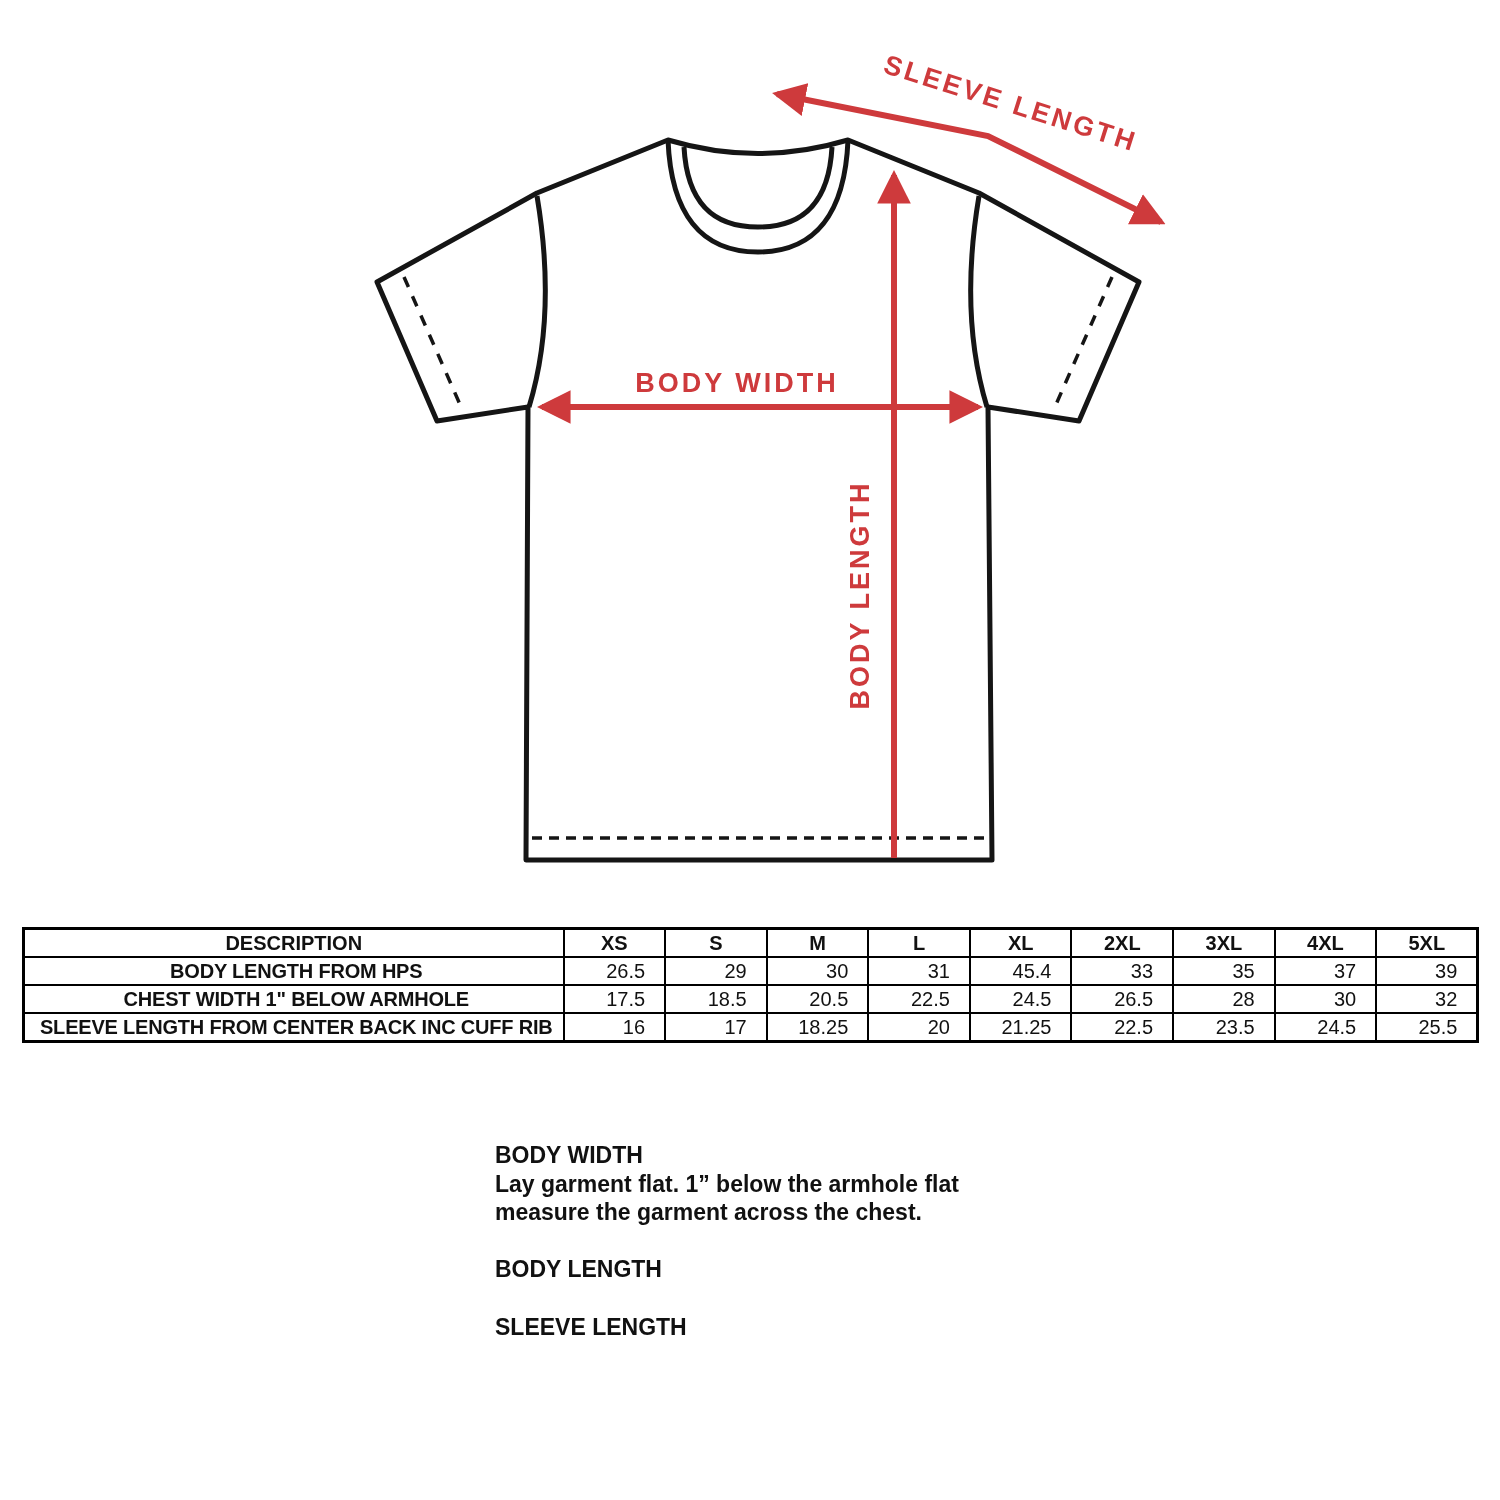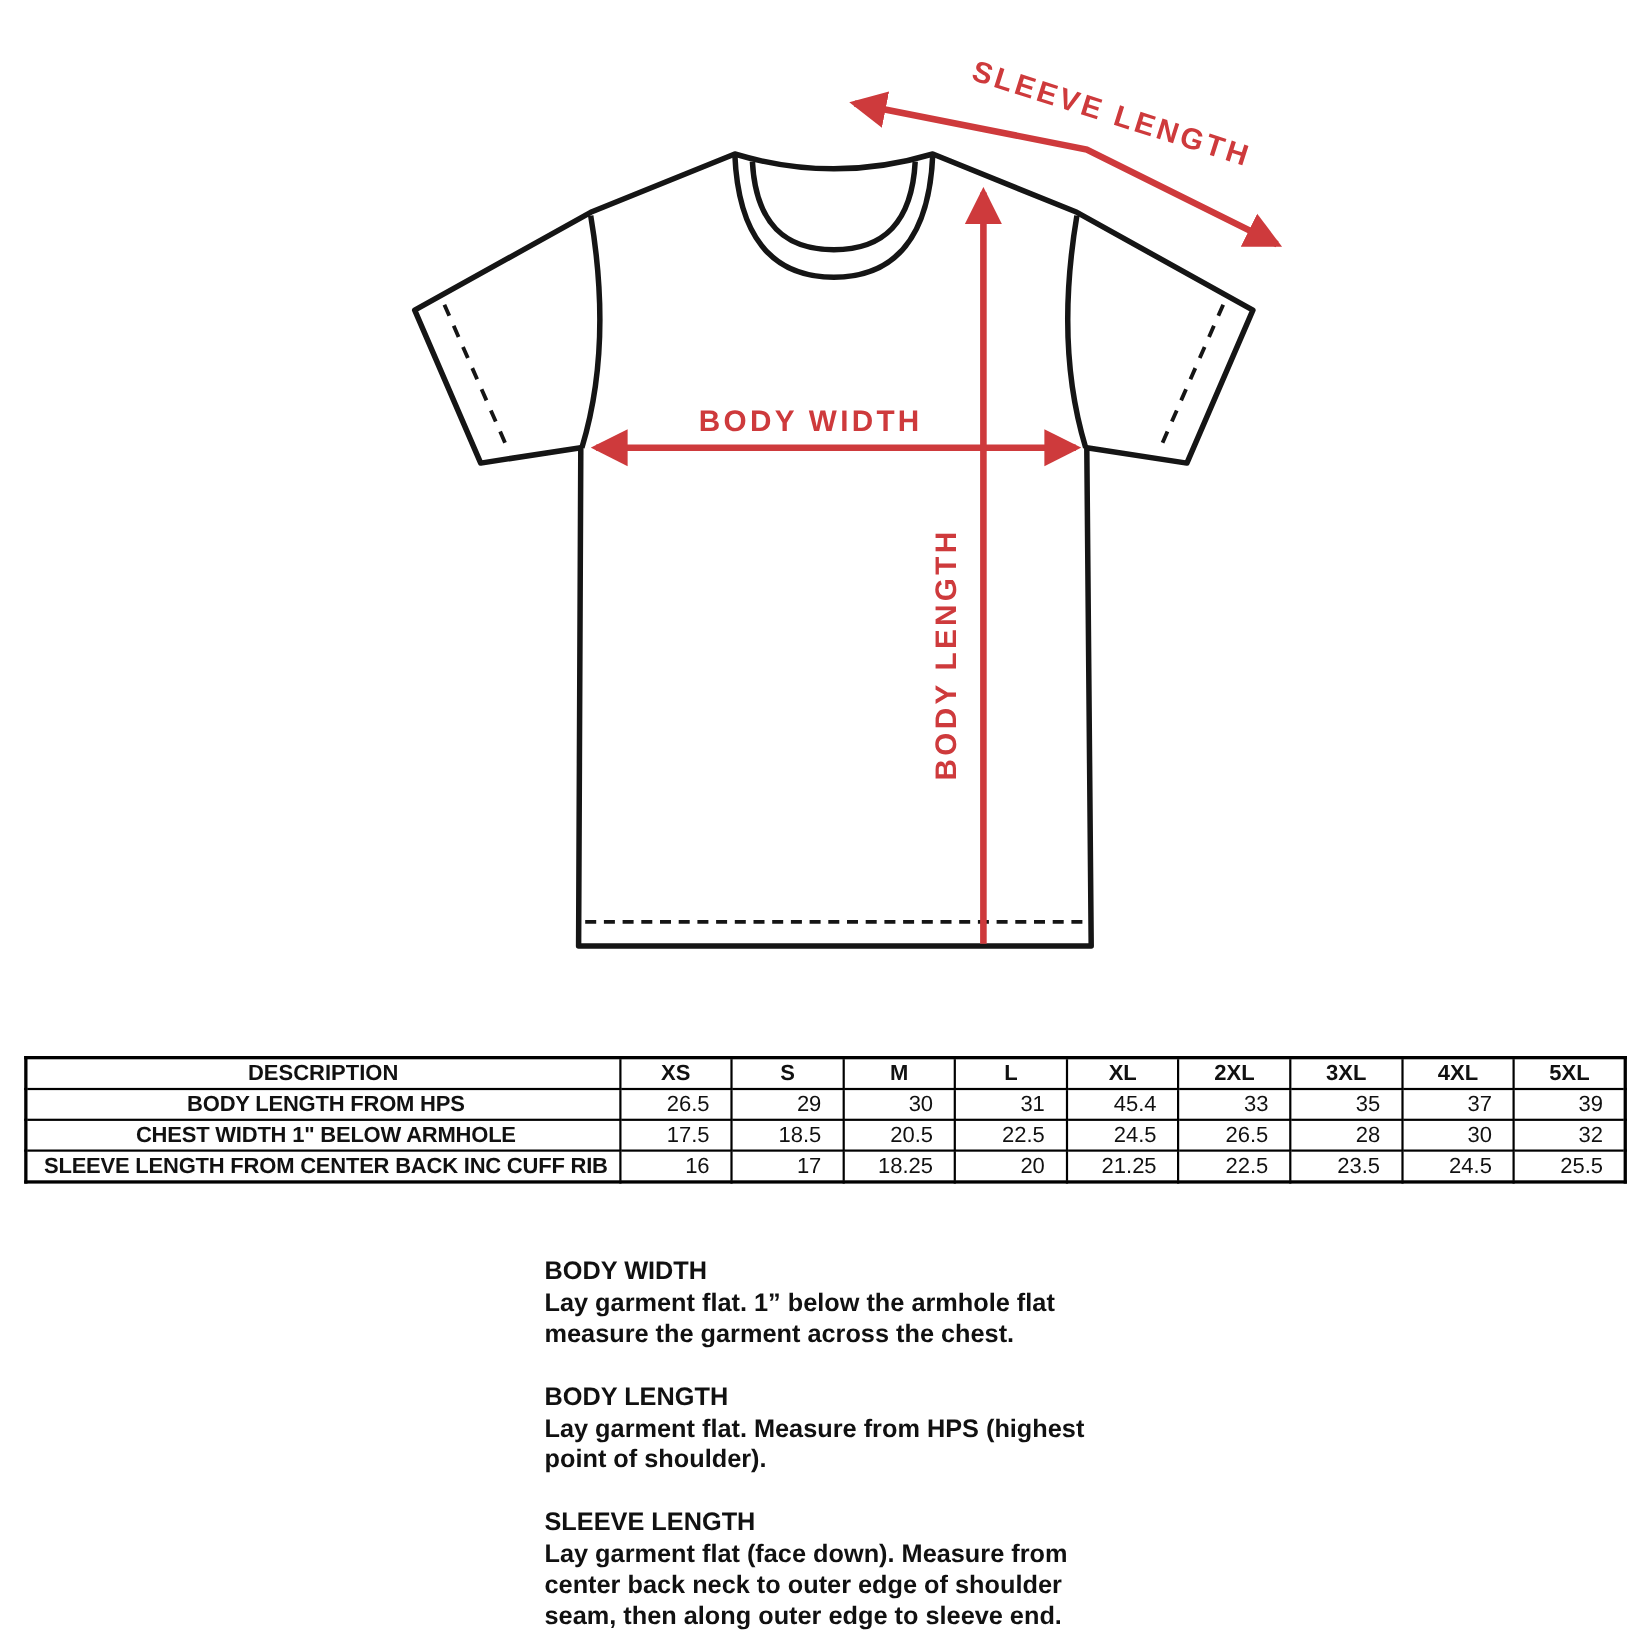--- a/index.html
+++ b/index.html
@@ -8,21 +8,21 @@
     font-family:"Liberation Sans", sans-serif;color:#111;
   }
   
   #diagram{position:absolute;left:0;top:0;width:1500px;height:945px;}
   .red-label{
     font-family:"Liberation Sans", sans-serif;
     font-weight:bold;font-size:27px;letter-spacing:3px;
   }
   
   #size-table{
-    position:absolute;left:22px;top:960px;width:1455px;
+    position:absolute;left:22px;top:927px;width:1455px;
     border-collapse:collapse;table-layout:fixed;
     font-size:20px;
   }
   #size-table col.c-desc{width:540px;}
   #size-table col.c-size{width:101.6px;}
   #size-table th,#size-table td{
     border:2px solid #000;height:26px;padding:0;overflow:hidden;white-space:nowrap;
   }
   #size-table{border:3px solid #000;}
   #size-table th{font-weight:bold;text-align:center;}
@@ -147,19 +147,17 @@
   </tbody>
 </table>
 
 <div id="notes">
   <div class="note">
     <h3>BODY WIDTH</h3>
     <p>Lay garment flat. 1” below the armhole flat measure the garment across the chest.</p>
   </div>
   <div class="note">
     <h3>BODY LENGTH</h3>
-    <p>Lay garment flat. Measure from HPS (highest point of shoulder).</p>
   </div>
   <div class="note">
     <h3>SLEEVE LENGTH</h3>
-    <p>Lay garment flat (face down). Measure from center back neck to outer edge of shoulder seam, then along outer edge to sleeve end.</p>
   </div>
 </div>
 
 </body></html>

